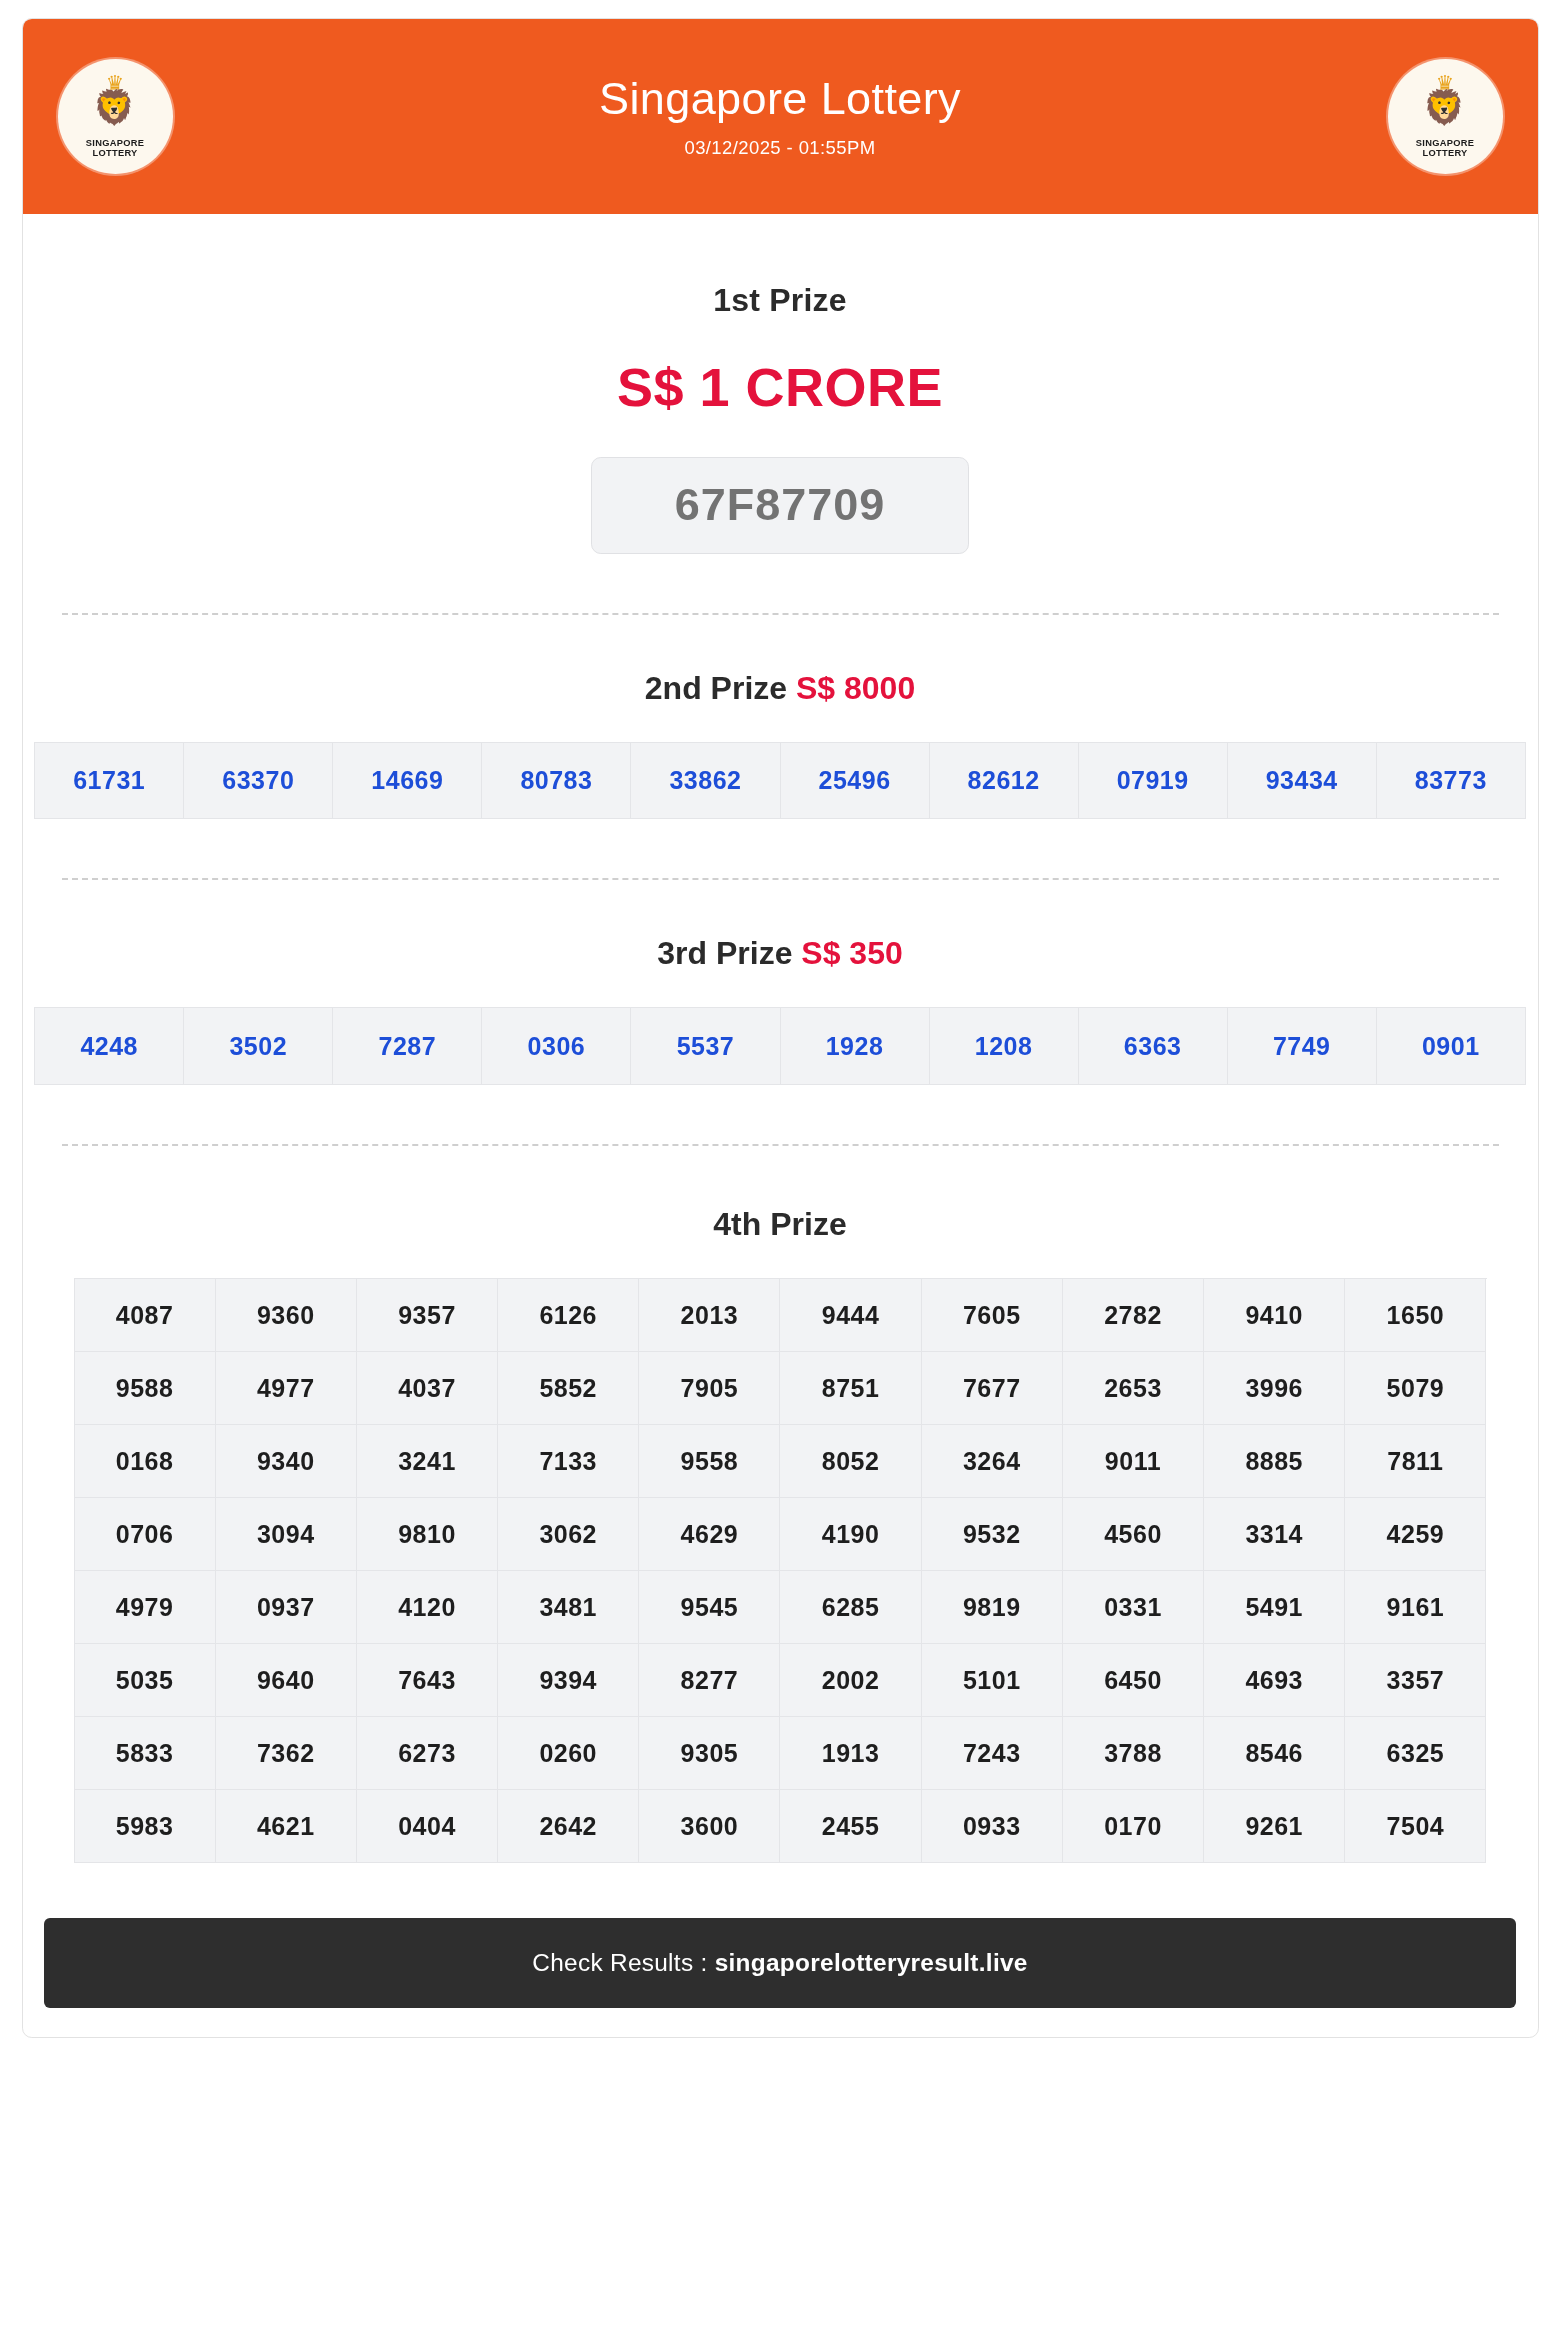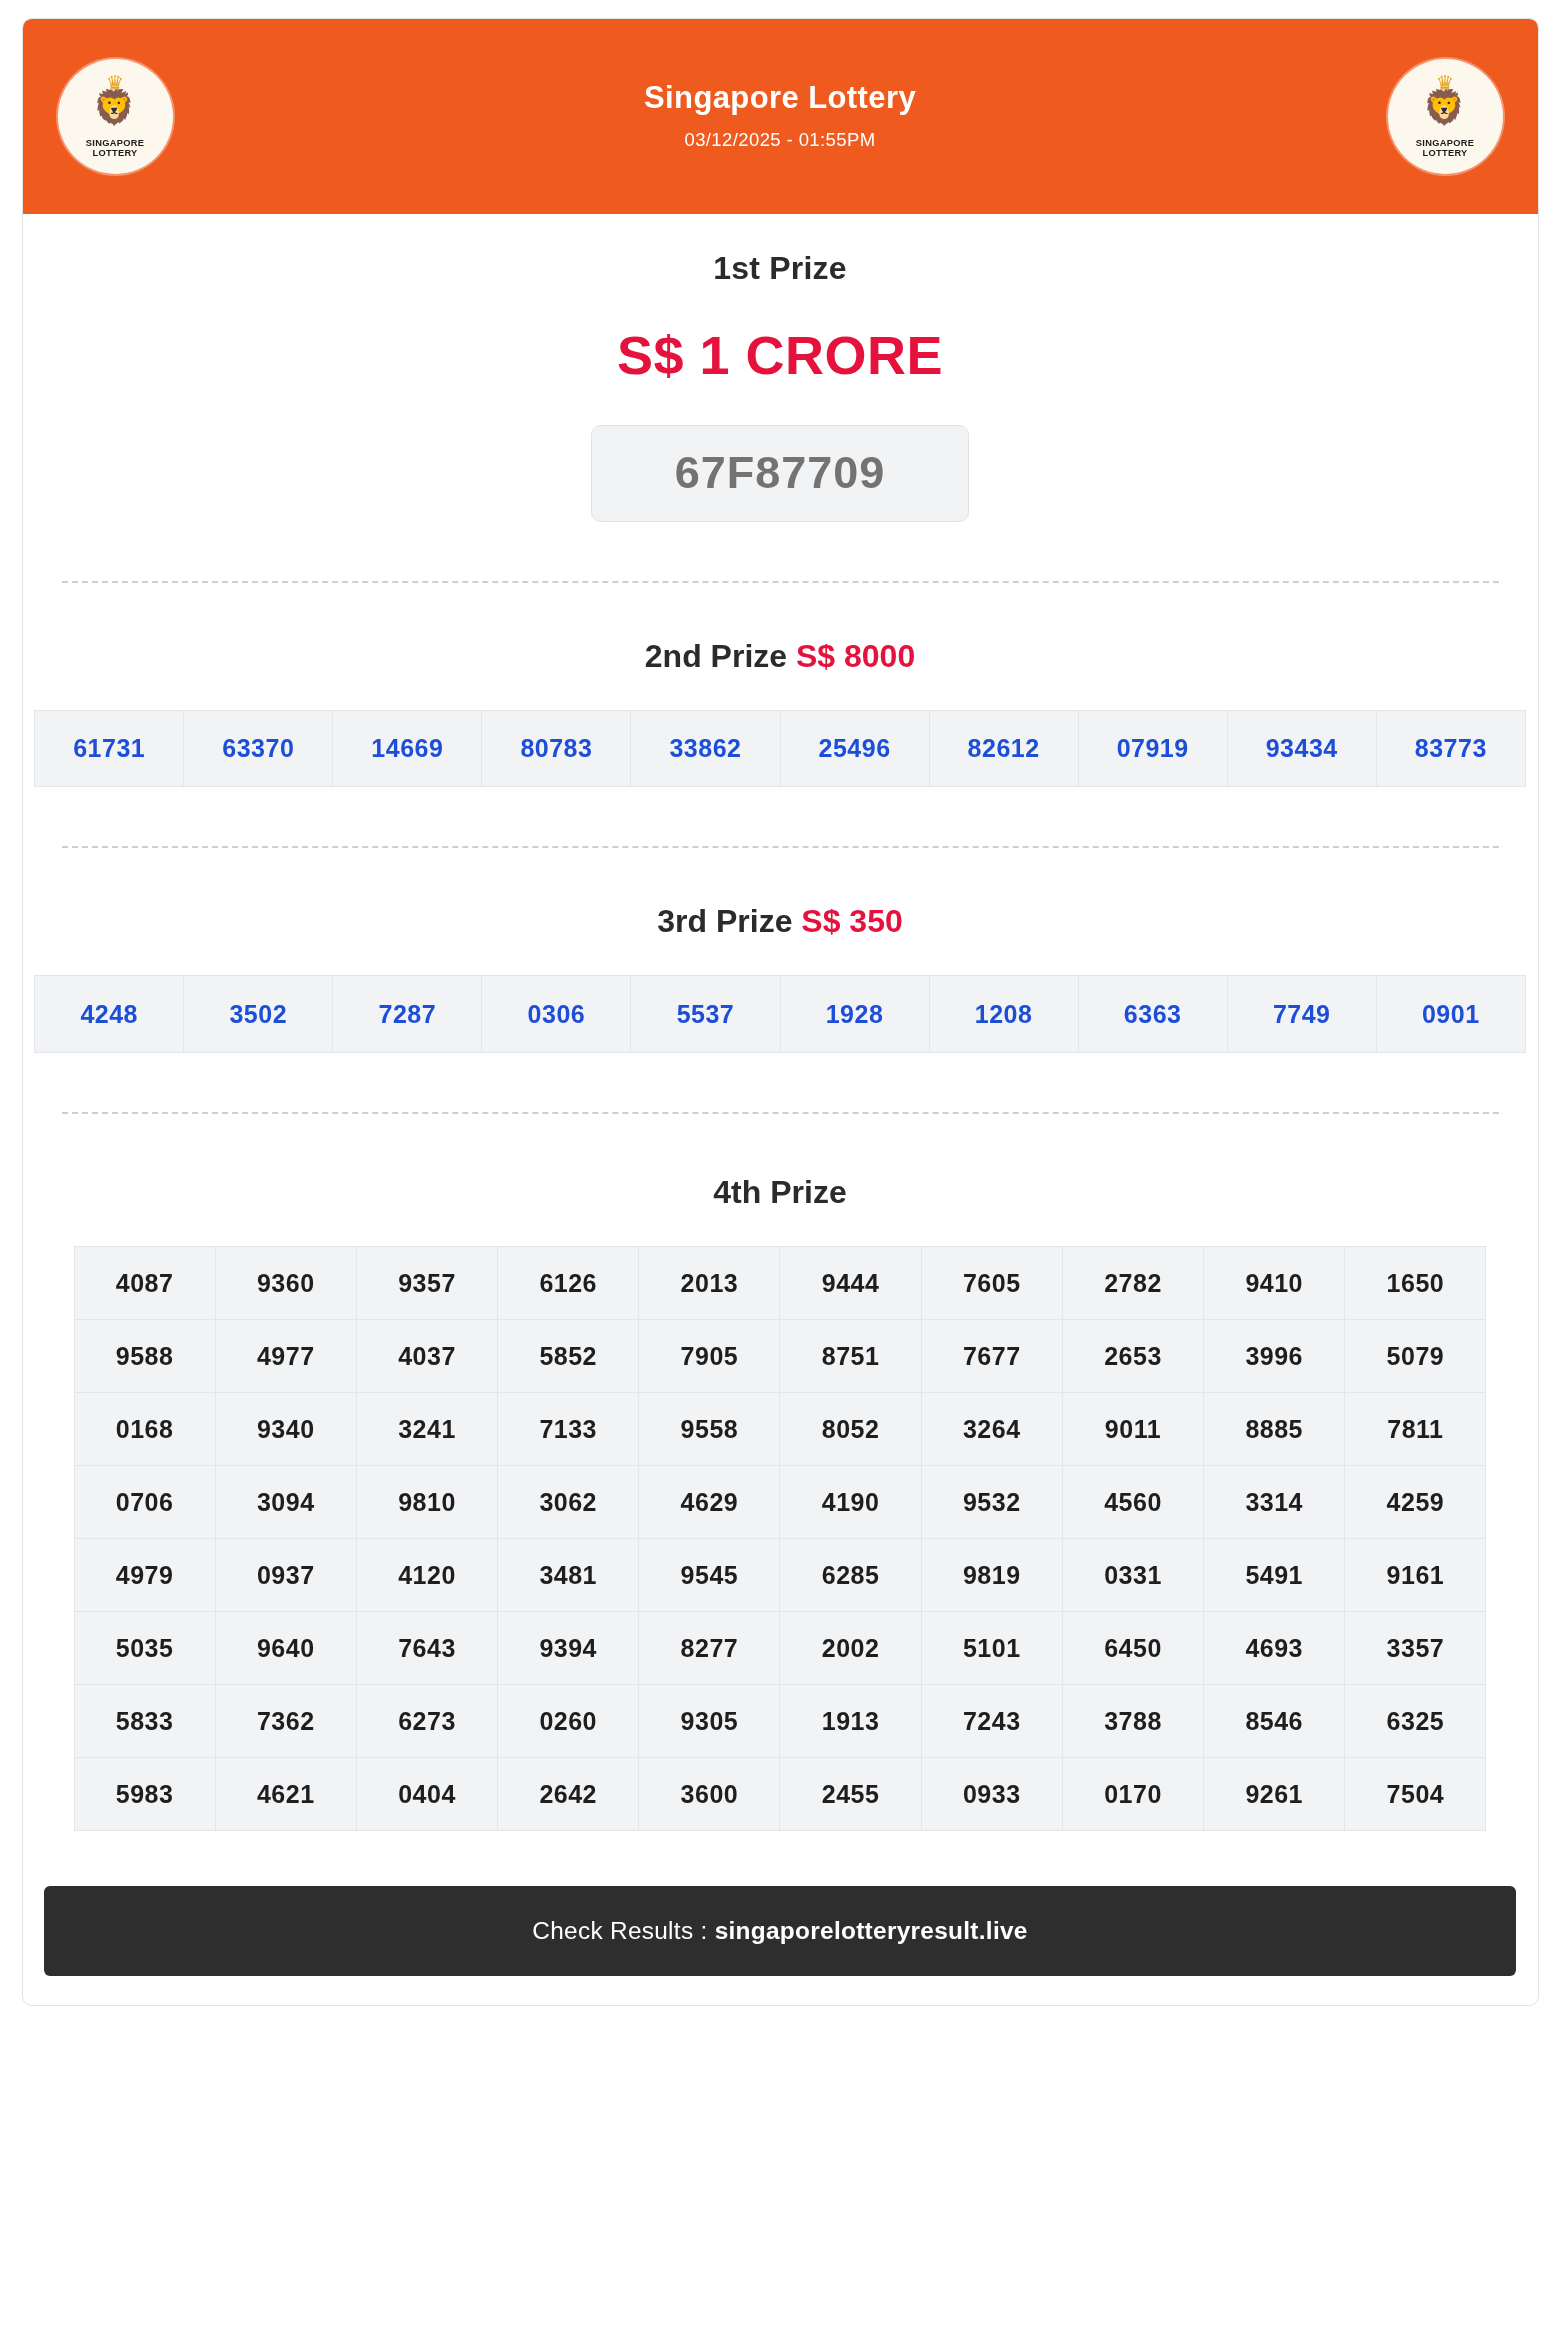--- a/index.html
+++ b/index.html
@@ -63,38 +63,38 @@
     color: #1b1b1b;
     text-align: center;
     line-height: 1.15;
   }
   .header-center {
     flex: 1 1 auto;
     text-align: center;
   }
   .header-title {
     color: #ffffff;
-    font-size: 31px;
-    font-weight: bold;
+    font-size: 45px;
+    font-weight: normal;
     letter-spacing: 0.4px;
     line-height: 1.1;
   }
   .header-sub {
     color: #ffffff;
     font-size: 18.5px;
     margin-top: 13.7px;
     letter-spacing: 0.4px;
   }
 
   
   .body { padding: 0 0 0 0; }
 
   .section { padding: 0 39px; }
 
-  .prize1-wrap { padding-top: 36px; text-align: center; }
+  .prize1-wrap { padding-top: 68px; text-align: center; }
   .prize-heading {
     font-size: 32px;
     font-weight: bold;
     color: #2b2b2b;
     letter-spacing: 0.2px;
   }
   .prize1-amount {
     margin-top: 37px;
     font-size: 54px;
     font-weight: bold;

